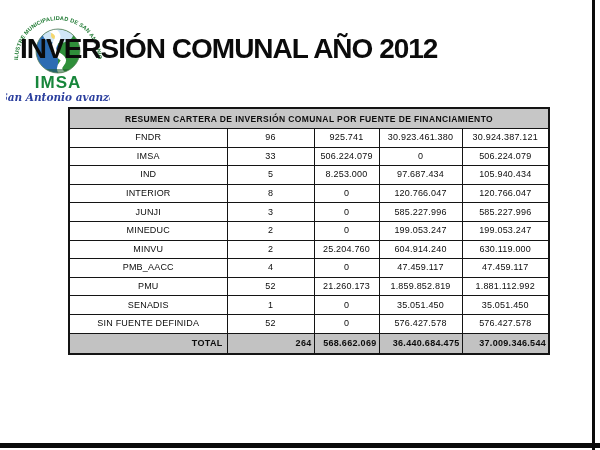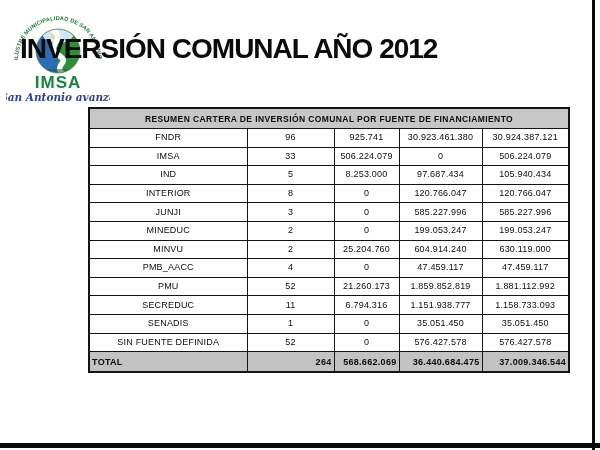--- a/index.html
+++ b/index.html
@@ -22,21 +22,21 @@
 
   .logo{position:absolute;left:6px;top:2px;width:104px;height:104px;}
 
   .main-title{
     position:absolute;left:20px;top:34px;width:545px;text-align:left;
     font-size:28px;font-weight:bold;letter-spacing:-1px;color:var(--title-color);
     line-height:1.05;white-space:nowrap;
   }
 
   table.inv{
-    position:absolute;left:88px;top:107px;width:480px;
+    position:absolute;left:68px;top:107px;width:480px;
     border-collapse:collapse;table-layout:fixed;
     border:2px solid var(--border);
     color:#0c0c0c;
   }
   table.inv th,table.inv td{
     border:1px solid var(--border);
     padding:0 2px;margin:0;text-align:center;vertical-align:middle;overflow:hidden;
   }
   tr.title-row th{
     height:19px;background:var(--header-bg);
@@ -45,21 +45,21 @@
   tr.head-row th{
     height:22px;background:var(--header-bg);
     font-size:7.5px;font-weight:bold;letter-spacing:.4px;line-height:1.25;
   }
   tbody tr{height:18.6px;}
   tbody td{font-size:9px;letter-spacing:.2px;line-height:1;}
   tr.total-row td{
     height:19px;background:var(--total-bg);
     font-size:9px;font-weight:bold;letter-spacing:.3px;text-align:right;
   }
-  tr.total-row td.label{text-align:left;padding-right:4px;}
+  tr.total-row td.label{text-align:right;padding-right:4px;}
 </style>
 </head>
 <body>
 
 <div class="slide">
 
   <svg class="logo" viewBox="0 0 104 104" xmlns="http://www.w3.org/2000/svg">
     <defs>
       <path id="arcpath" d="M 12,58 A 40,40 0 0 1 92,58" fill="none"></path>
       <clipPath id="globeclip">
@@ -155,27 +155,20 @@
           <td>47.459.117</td>
         </tr>
         <tr>
           <td>PMU</td>
           <td>52</td>
           <td>21.260.173</td>
           <td>1.859.852.819</td>
           <td>1.881.112.992</td>
         </tr>
         <tr>
-          <td>SECREDUC</td>
-          <td>11</td>
-          <td>6.794.316</td>
-          <td>1.151.938.777</td>
-          <td>1.158.733.093</td>
-        </tr>
-        <tr>
           <td>SENADIS</td>
           <td>1</td>
           <td>0</td>
           <td>35.051.450</td>
           <td>35.051.450</td>
         </tr>
         <tr>
           <td>SIN FUENTE DEFINIDA</td>
           <td>52</td>
           <td>0</td>

